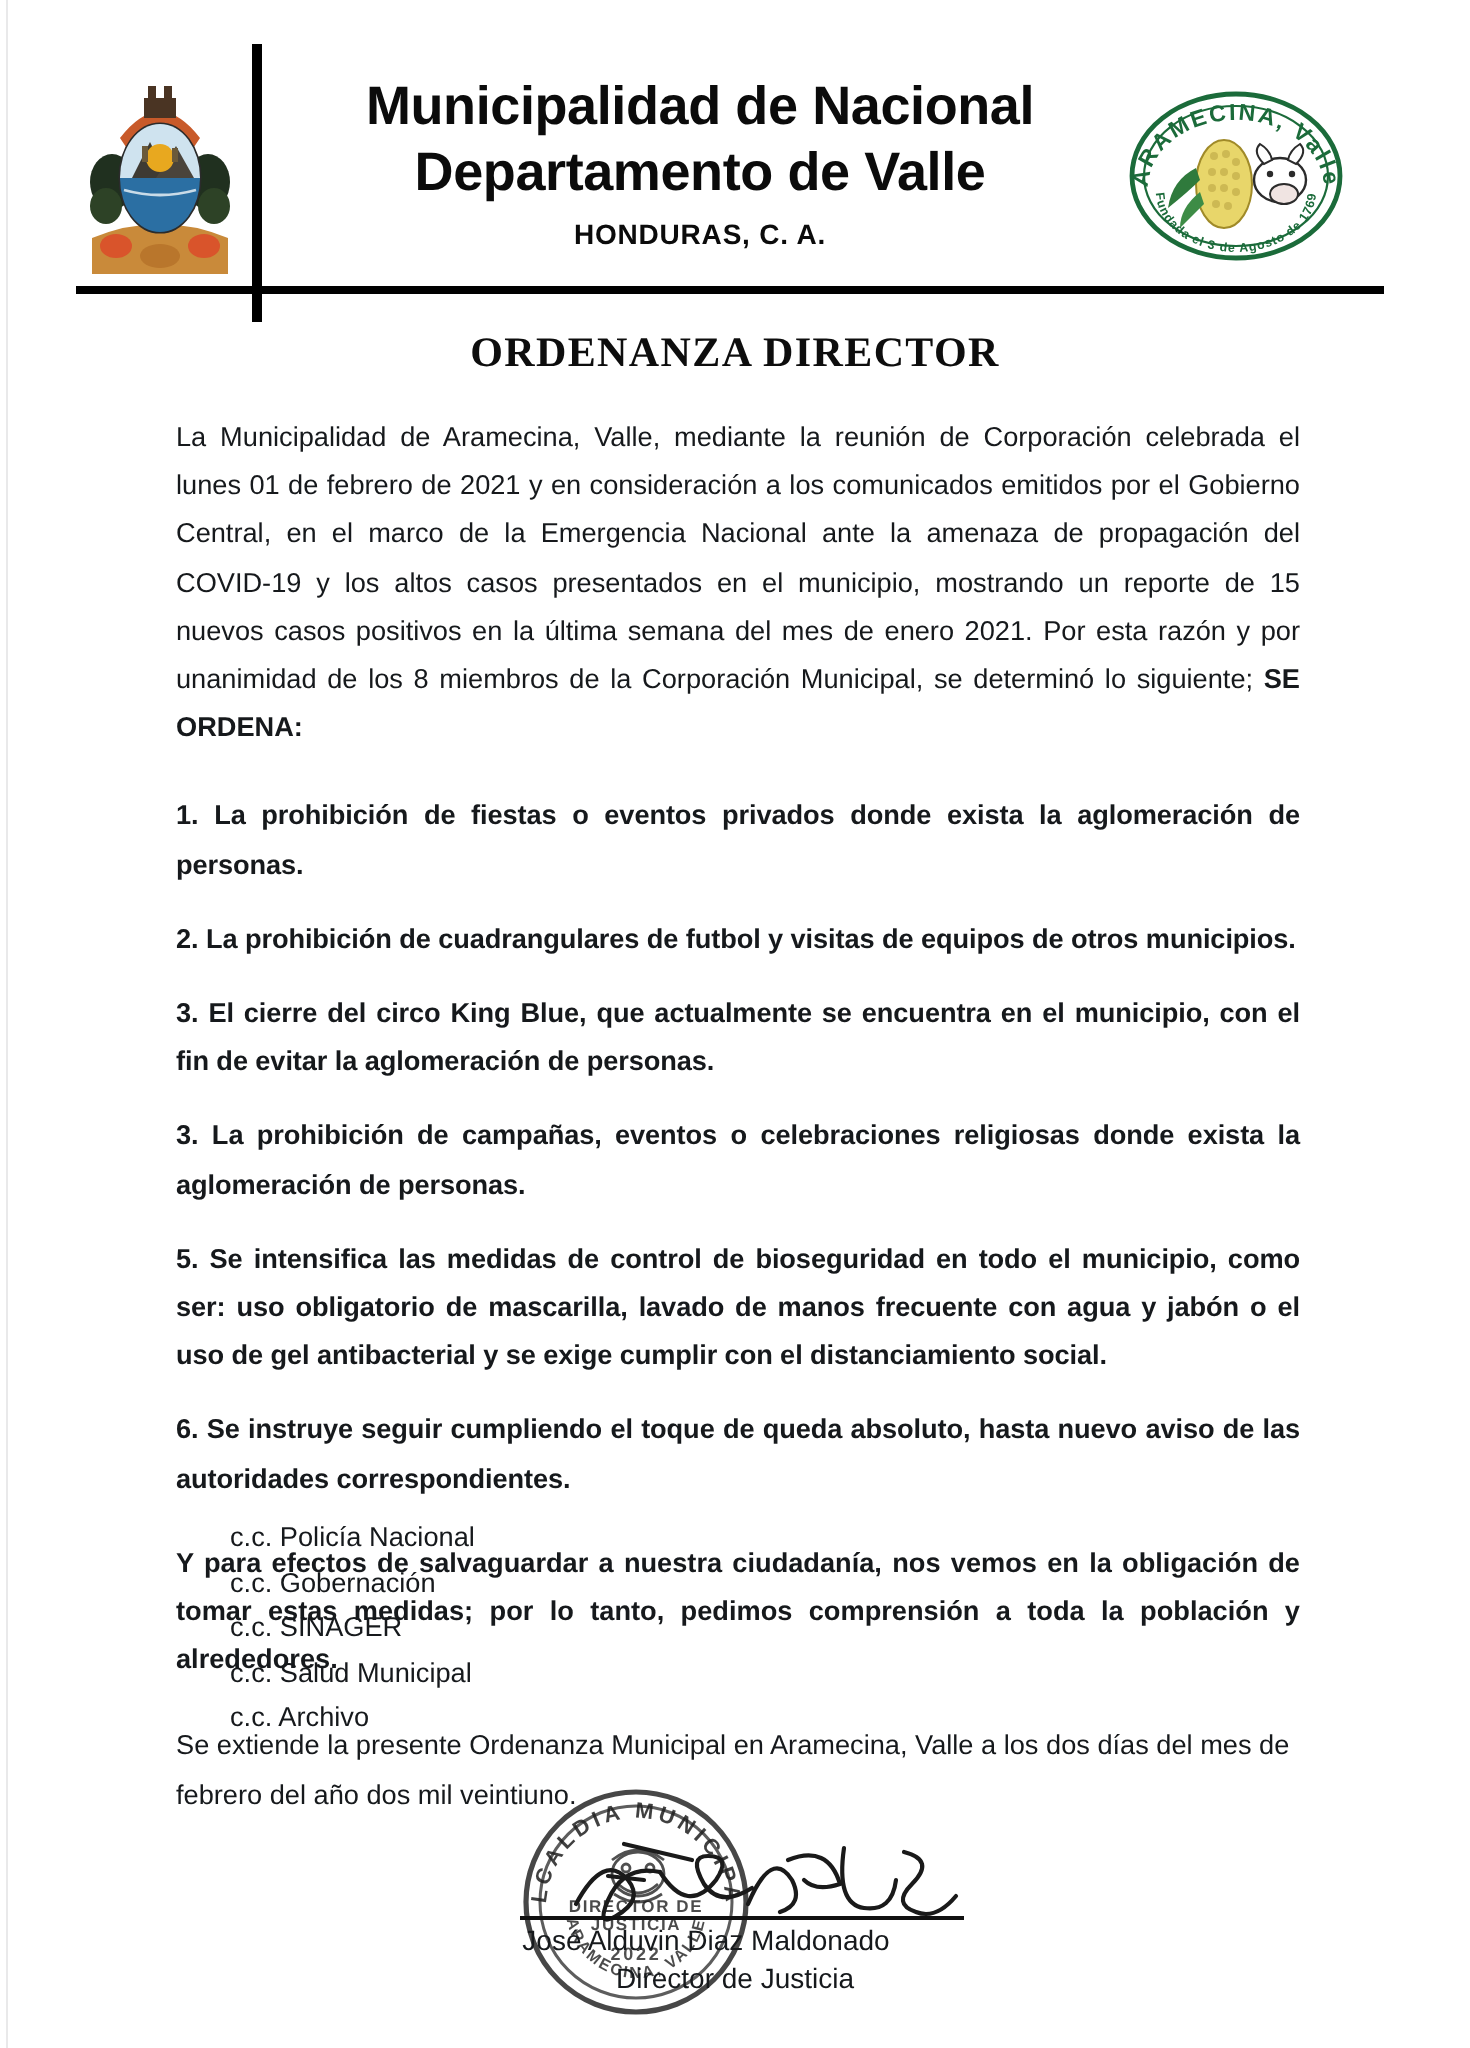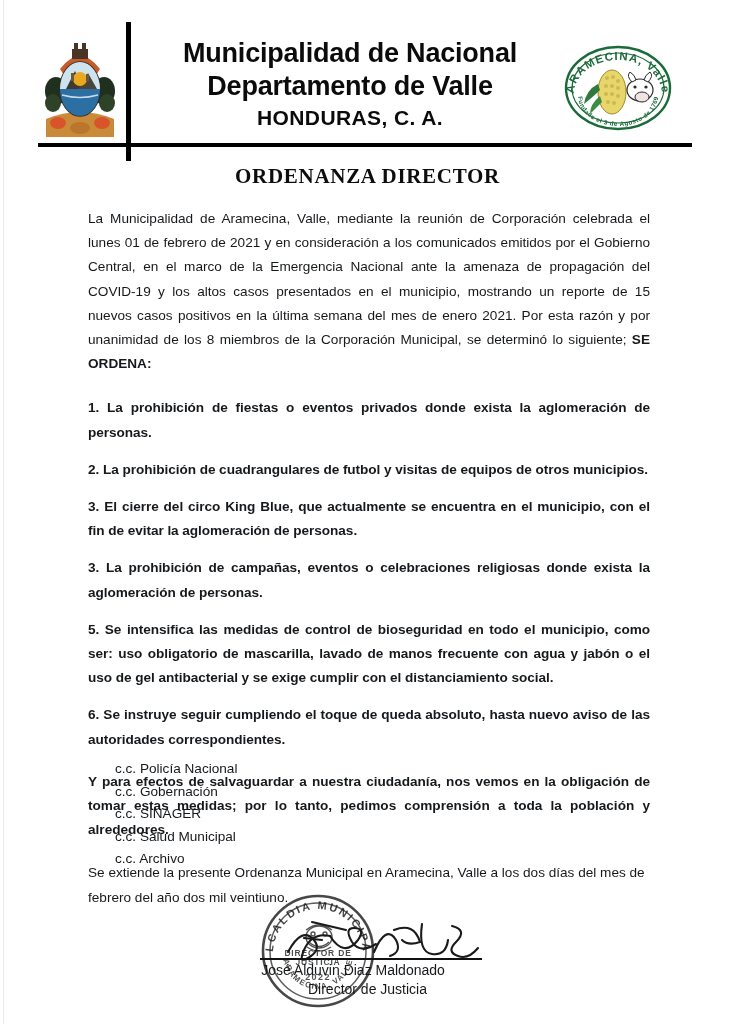--- a/index.html
+++ b/index.html
@@ -65,21 +65,21 @@
   }
   .title-line {
     font-family: "Liberation Sans", sans-serif;
     font-weight: bold;
     color: #0b0b0b;
     letter-spacing: -0.2px;
     white-space: nowrap;
   }
   .title-line.l1 { font-size: 27px; line-height: 34px; }
   .title-line.l2 { font-size: 27px; line-height: 32px; }
-  .title-line.l3 { font-size: 21px; line-height: 31px; letter-spacing: 0.4px; }
+  .title-line.l3 { font-size: 14px; line-height: 31px; letter-spacing: 0.4px; }
 
   .rule-horizontal {
     position: absolute;
     left: 38px;
     top: 143px;
     width: 654px;
     height: 4px;
     background: #000000;
   }
   .rule-vertical {

